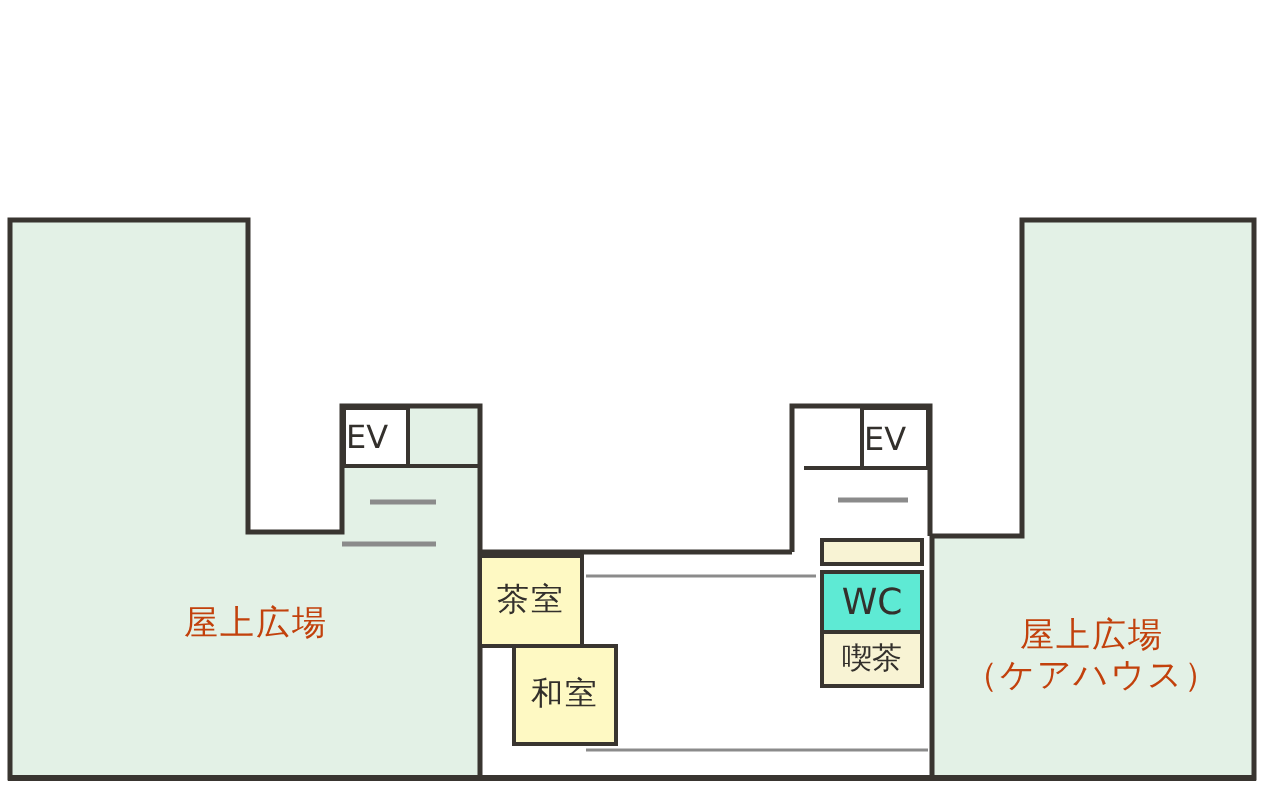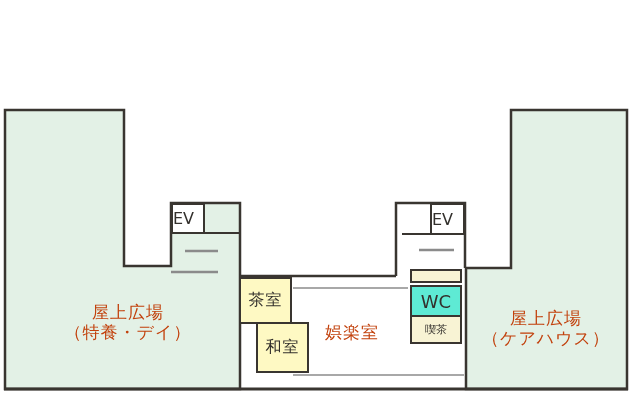--- a/index.html
+++ b/index.html
@@ -31,21 +31,21 @@
   }
   .ev-box{
     position:absolute;z-index:3;
     box-sizing:border-box;
     background:#ffffff;
     border:2px solid #393530;
     display:flex;align-items:center;justify-content:flex-start;
     font-size:16px;color:#33302c;
   }
   .wc-label{font-size:18px;letter-spacing:0;}
-  .cafe-label{font-size:11px;letter-spacing:0;}
+  .cafe-label{font-size:15px;letter-spacing:0;}
 </style>
 </head>
 <body>
 
 <div id="canvas">
 
   <svg id="plan-svg" width="631" height="402" viewBox="0 0 631 402">
 
     <polygon points="5,110 124,110 124,266 171,266 171,203 240,203 240,389 5,389" fill="#e3f1e6" stroke="#393530" stroke-width="2.5" stroke-linejoin="miter"></polygon>
 
@@ -86,23 +86,19 @@
   <div class="room-box cream" style="left:410px;top:269px;width:52px;height:14px;"></div>
   <div class="room-box pink" style="left:410px;top:285px;width:52px;height:32px;">
     <span class="room-label wc-label">WC</span>
   </div>
   <div class="room-box cream" style="left:410px;top:315px;width:52px;height:29px;">
     <span class="room-label cafe-label">喫茶</span>
   </div>
 
   <div class="plaza-label" style="left:8px;top:302px;width:240px;">
     <div>屋上広場</div>
-    <div>（特養・デイ）</div>
   </div>
   <div class="plaza-label" style="left:426px;top:308px;width:240px;">
     <div>屋上広場</div>
     <div>（ケアハウス）</div>
   </div>
-  <div class="plaza-label" style="left:292px;top:322px;width:120px;">
-    <div>娯楽室</div>
-  </div>
 
 </div>
 
 </body></html>

